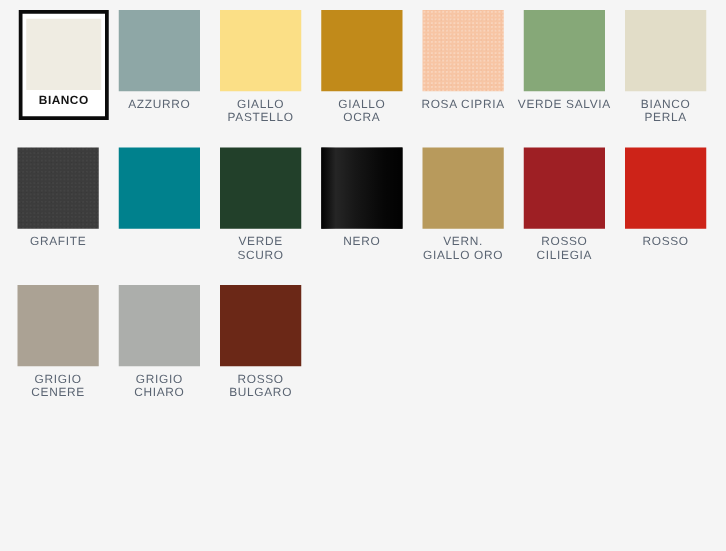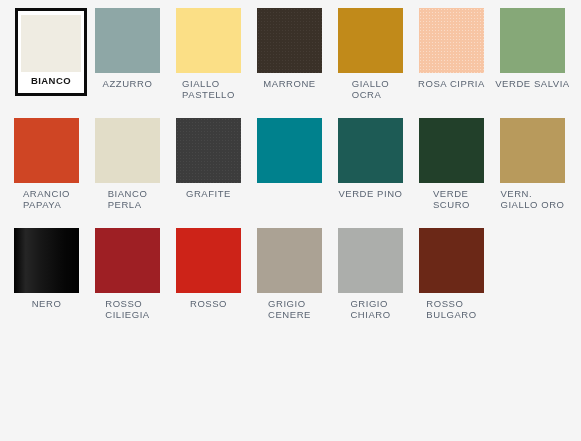--- a/index.html
+++ b/index.html
@@ -63,20 +63,21 @@
     width: 60px;
     height: 57px;
   }
 
   .swatch-label {
     margin-top: 6px;
     font-size: 9.5px;
     line-height: 10.5px;
     letter-spacing: 0.55px;
     color: #5a6472;
+    text-align: center;
     text-transform: uppercase;
     font-variant: small-caps;
     white-space: pre-line;
     font-family: "Liberation Sans", sans-serif;
     -webkit-font-smoothing: antialiased;
   }
 
   .swatch-cell.selected .swatch-label {
     color: #141414;
     font-weight: 700;
@@ -134,72 +135,59 @@
     <div class="swatch-cell">
       <div class="swatch-chip" style="background: rgb(142, 167, 166);"></div>
       <div class="swatch-label">AZZURRO</div>
     </div>
     <div class="swatch-cell">
       <div class="swatch-chip" style="background: rgb(251, 223, 134);"></div>
       <div class="swatch-label">GIALLO
 PASTELLO</div>
     </div>
     <div class="swatch-cell">
-      <div class="swatch-chip tex-grain" style="background: rgb(58, 49, 40);"></div>
-      <div class="swatch-label">MARRONE</div>
-    </div>
-    <div class="swatch-cell">
       <div class="swatch-chip" style="background: rgb(193, 138, 26);"></div>
       <div class="swatch-label">GIALLO
 OCRA</div>
     </div>
     <div class="swatch-cell">
       <div class="swatch-chip tex-grain tex-grain-light" style="background: rgb(247, 197, 164);"></div>
       <div class="swatch-label">ROSA CIPRIA</div>
     </div>
     <div class="swatch-cell">
       <div class="swatch-chip" style="background: rgb(134, 168, 120);"></div>
       <div class="swatch-label">VERDE SALVIA</div>
     </div>
     <div class="swatch-cell">
-      <div class="swatch-chip" style="background: rgb(207, 69, 36);"></div>
-      <div class="swatch-label">ARANCIO
-PAPAYA</div>
-    </div>
-    <div class="swatch-cell">
       <div class="swatch-chip" style="background: rgb(226, 221, 200);"></div>
       <div class="swatch-label">BIANCO
 PERLA</div>
     </div>
     <div class="swatch-cell">
       <div class="swatch-chip tex-grain" style="background: rgb(60, 60, 60);"></div>
       <div class="swatch-label">GRAFITE</div>
     </div>
     <div class="swatch-cell">
       <div class="swatch-chip" style="background: rgb(0, 129, 141);"></div>
     </div>
     <div class="swatch-cell">
-      <div class="swatch-chip" style="background: rgb(29, 91, 85);"></div>
-      <div class="swatch-label">VERDE PINO</div>
-    </div>
-    <div class="swatch-cell">
       <div class="swatch-chip" style="background: rgb(34, 64, 42);"></div>
       <div class="swatch-label">VERDE
 SCURO</div>
     </div>
     <div class="swatch-cell">
+      <div class="swatch-chip tex-gloss" style="background: rgb(13, 13, 13);"></div>
+      <div class="swatch-label">NERO</div>
+    </div>
+    <div class="swatch-cell">
       <div class="swatch-chip" style="background: rgb(184, 154, 92);"></div>
       <div class="swatch-label">VERN.
 GIALLO ORO</div>
     </div>
     <div class="swatch-cell">
-      <div class="swatch-chip tex-gloss" style="background: rgb(13, 13, 13);"></div>
-      <div class="swatch-label">NERO</div>
-    </div>
-    <div class="swatch-cell">
       <div class="swatch-chip" style="background: rgb(158, 31, 36);"></div>
       <div class="swatch-label">ROSSO
 CILIEGIA</div>
     </div>
     <div class="swatch-cell">
       <div class="swatch-chip" style="background: rgb(205, 35, 24);"></div>
       <div class="swatch-label">ROSSO</div>
     </div>
     <div class="swatch-cell">
       <div class="swatch-chip" style="background: rgb(171, 162, 148);"></div>

